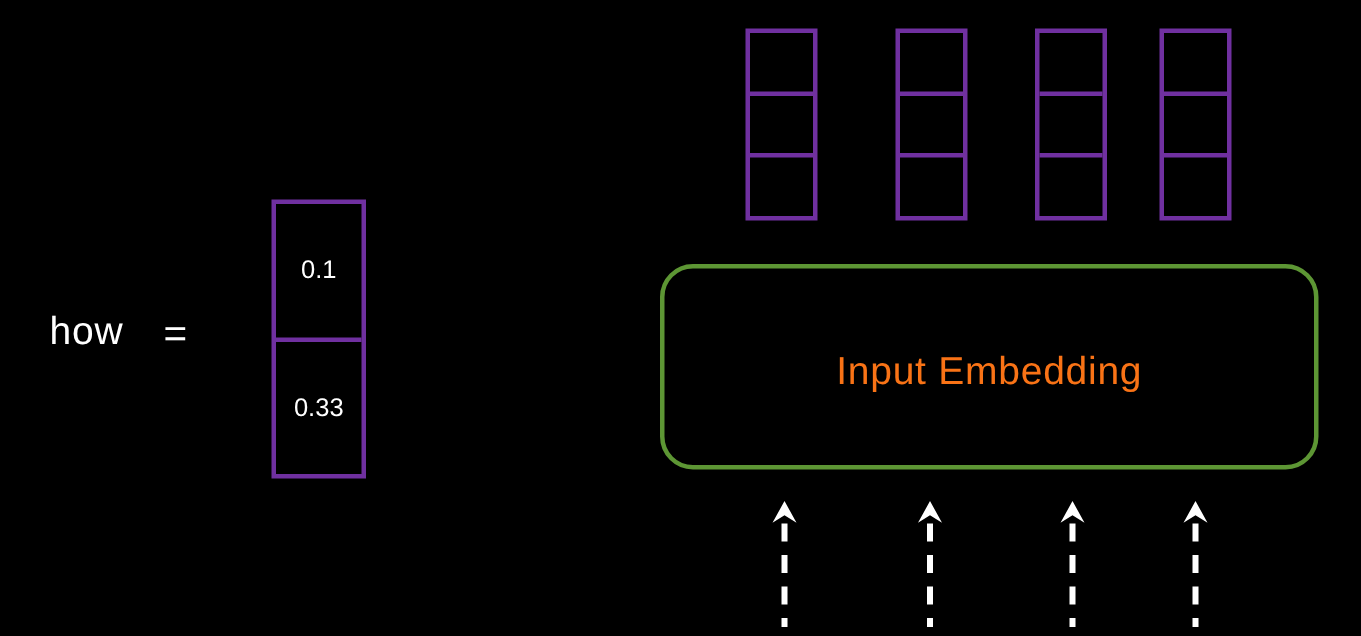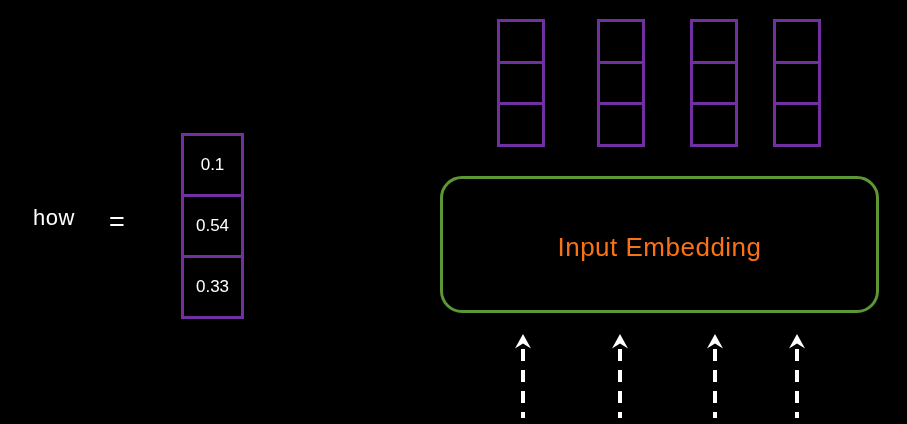--- a/index.html
+++ b/index.html
@@ -13,21 +13,21 @@
     position: relative;
     width: 907px; height: 424px;
     background: #000000;
   }
 
   
   .word-label {
     position: absolute;
     left: 33px; top: 205px;
     color: #ffffff;
-    font-size: 22px;
+    font-size: 26px;
     letter-spacing: 0.5px;
   }
   .equals-sign {
     position: absolute;
     left: 109px; top: 207px;
     color: #ffffff;
     font-size: 27px;
   }
   .word-vector {
     position: absolute;
@@ -100,21 +100,20 @@
 </head>
 <body>
 
 <div class="canvas">
 
   <div class="word-label">how</div>
   <div class="equals-sign">=</div>
 
   <div class="word-vector">
     <div class="vcell">0.1</div>
-    <div class="vcell">0.54</div>
     <div class="vcell">0.33</div>
   </div>
 
   <div class="token-column col-1">
     <div class="tcell"></div>
     <div class="tcell"></div>
     <div class="tcell"></div>
   </div>
   <div class="token-column col-2">
     <div class="tcell"></div>

